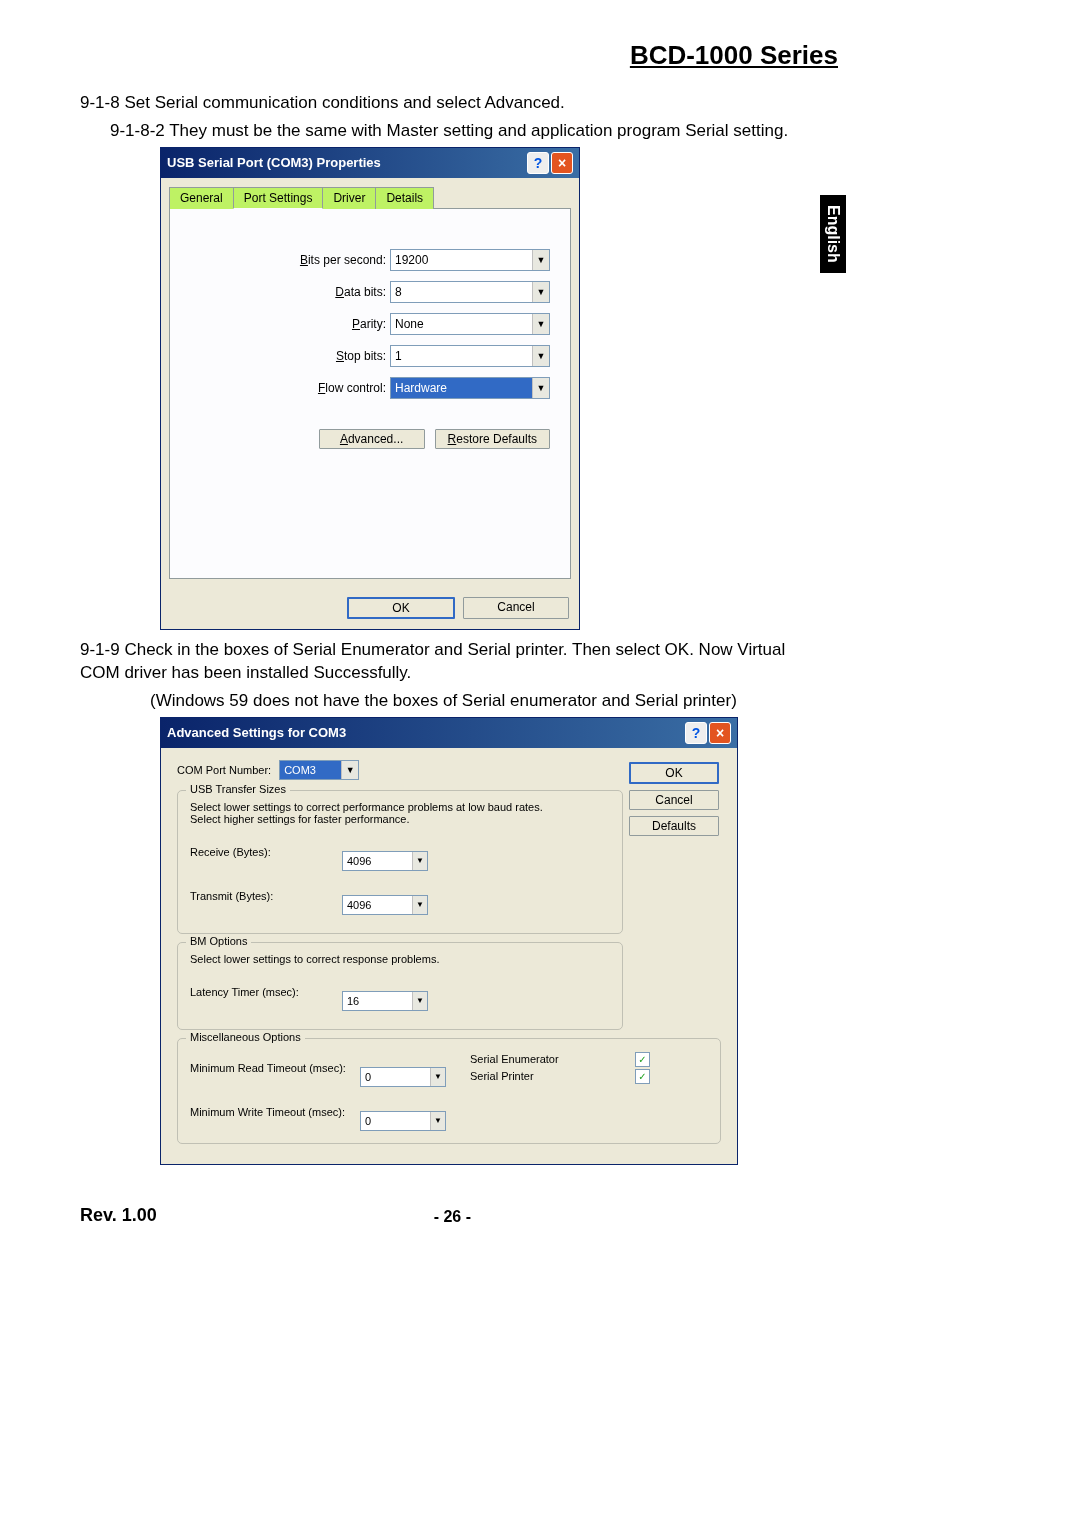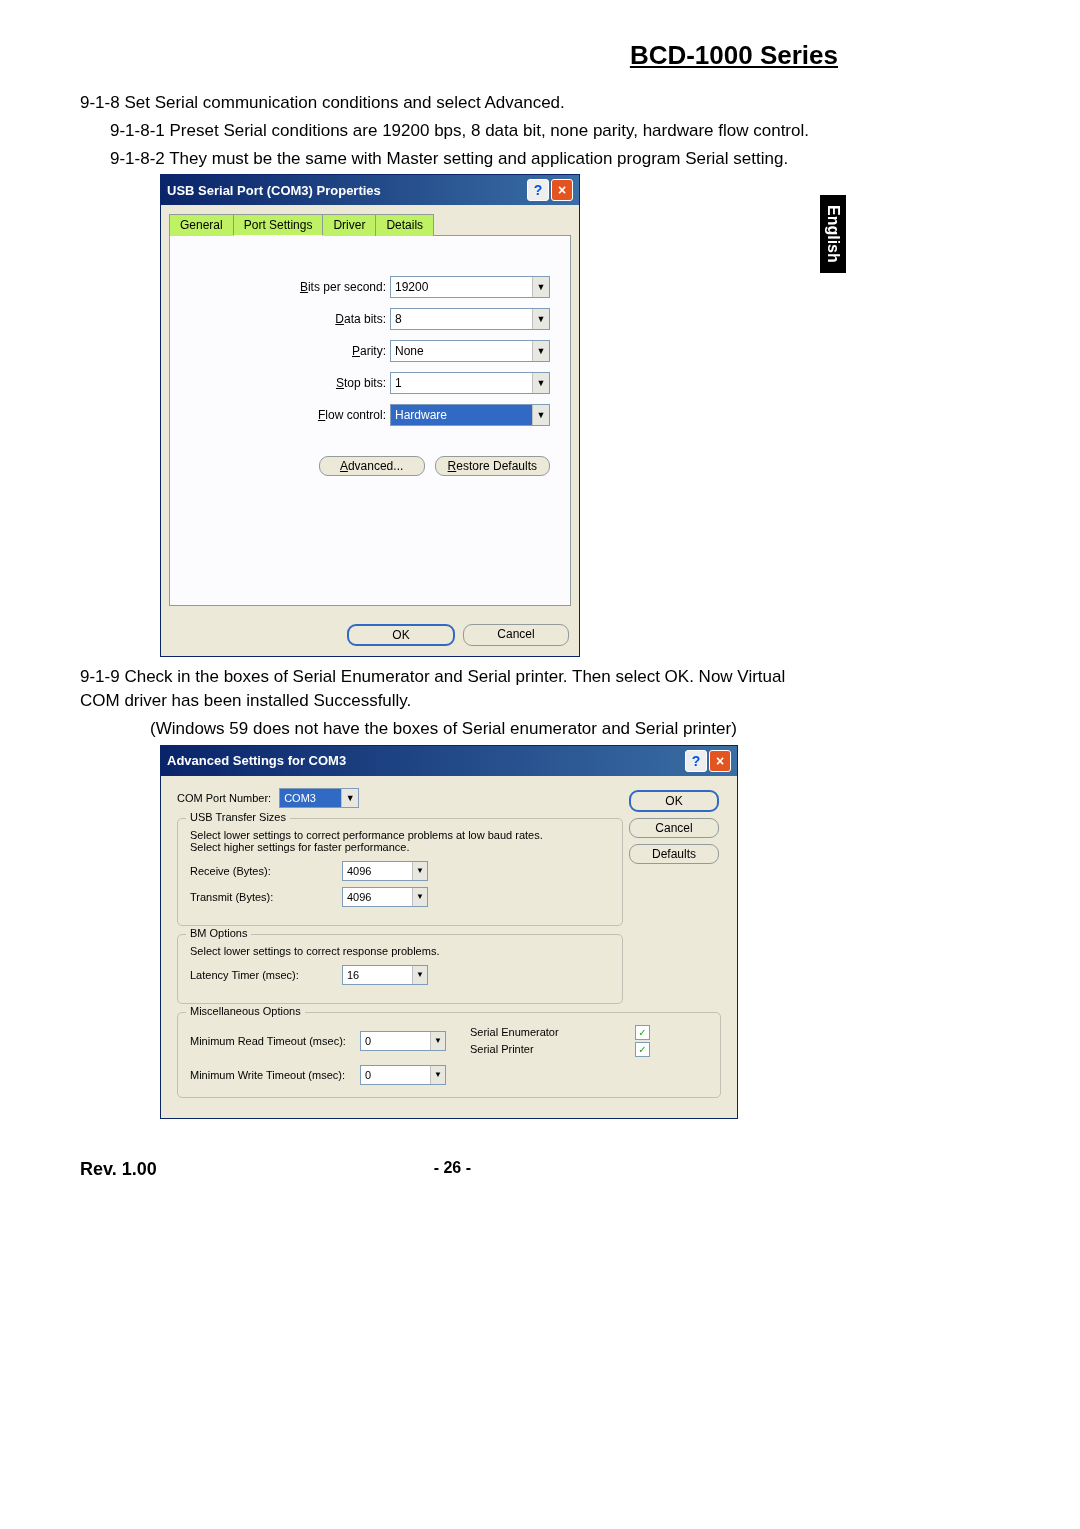--- a/index.html
+++ b/index.html
@@ -147,21 +147,21 @@
   align-items: center;
   justify-content: center;
   color: #000;
   font-size: 9px;
 }
 .btn {
   font-size: 12px;
   padding: 2px 12px;
   border: 1px solid #919b9c;
   background: #ece9d8;
-  border-radius: 9px;
+  border-radius: 1px;
   min-width: 80px;
   text-align: center;
 }
 .btn-row {
   display: flex;
   justify-content: flex-end;
   gap: 10px;
   margin-top: 30px;
 }
 .dialog1-footer {
@@ -230,20 +230,21 @@
 .groupbox .small-select {
   width: 80px;
   height: 18px;
   border: 1px solid #7f9db9;
   background: #fff;
   font-size: 11px;
   padding-left: 4px;
   position: relative;
   display: inline-flex;
   align-items: center;
+  margin-top: 18px;
 }
 .groupbox .small-select .arrow {
   position: absolute;
   right: 0;
   top: 0;
   bottom: 0;
   width: 14px;
   background: #e8e8e0;
   border-left: 1px solid #c0c0c0;
   display: flex;
@@ -285,36 +286,35 @@
   background: #fff;
   display: inline-flex;
   align-items: center;
   justify-content: center;
   font-size: 10px;
   color: #21a121;
 }
 .footer {
   display: flex;
   justify-content: space-between;
-  align-items: flex-start;
+  align-items: flex-end;
   margin-top: 40px;
   font-size: 18px;
   font-weight: bold;
 }
 .footer .page-num { font-size: 16px; font-weight: bold; }
 </style>
 </head>
 <body>
 
 <div class="page">
   <div class="header-title">BCD-1000 Series</div>
   <div class="side-tab">English</div>
 
   <p class="body-text indent1">9-1-8 Set Serial communication conditions and select Advanced.</p>
-  <p class="body-text indent2">9-1-8-1 Preset Serial conditions are 19200 bps, 8 data bit, none parity, hardware flow control.</p>
   <p class="body-text indent2">9-1-8-2 They must be the same with Master setting and application program Serial setting.</p>
 
   <div class="dialog1">
     <div class="titlebar">
       <span>USB Serial Port (COM3) Properties</span>
       <div class="titlebar-buttons">
         <div class="tb-btn tb-help">?</div>
         <div class="tb-btn tb-close">×</div>
       </div>
     </div>

